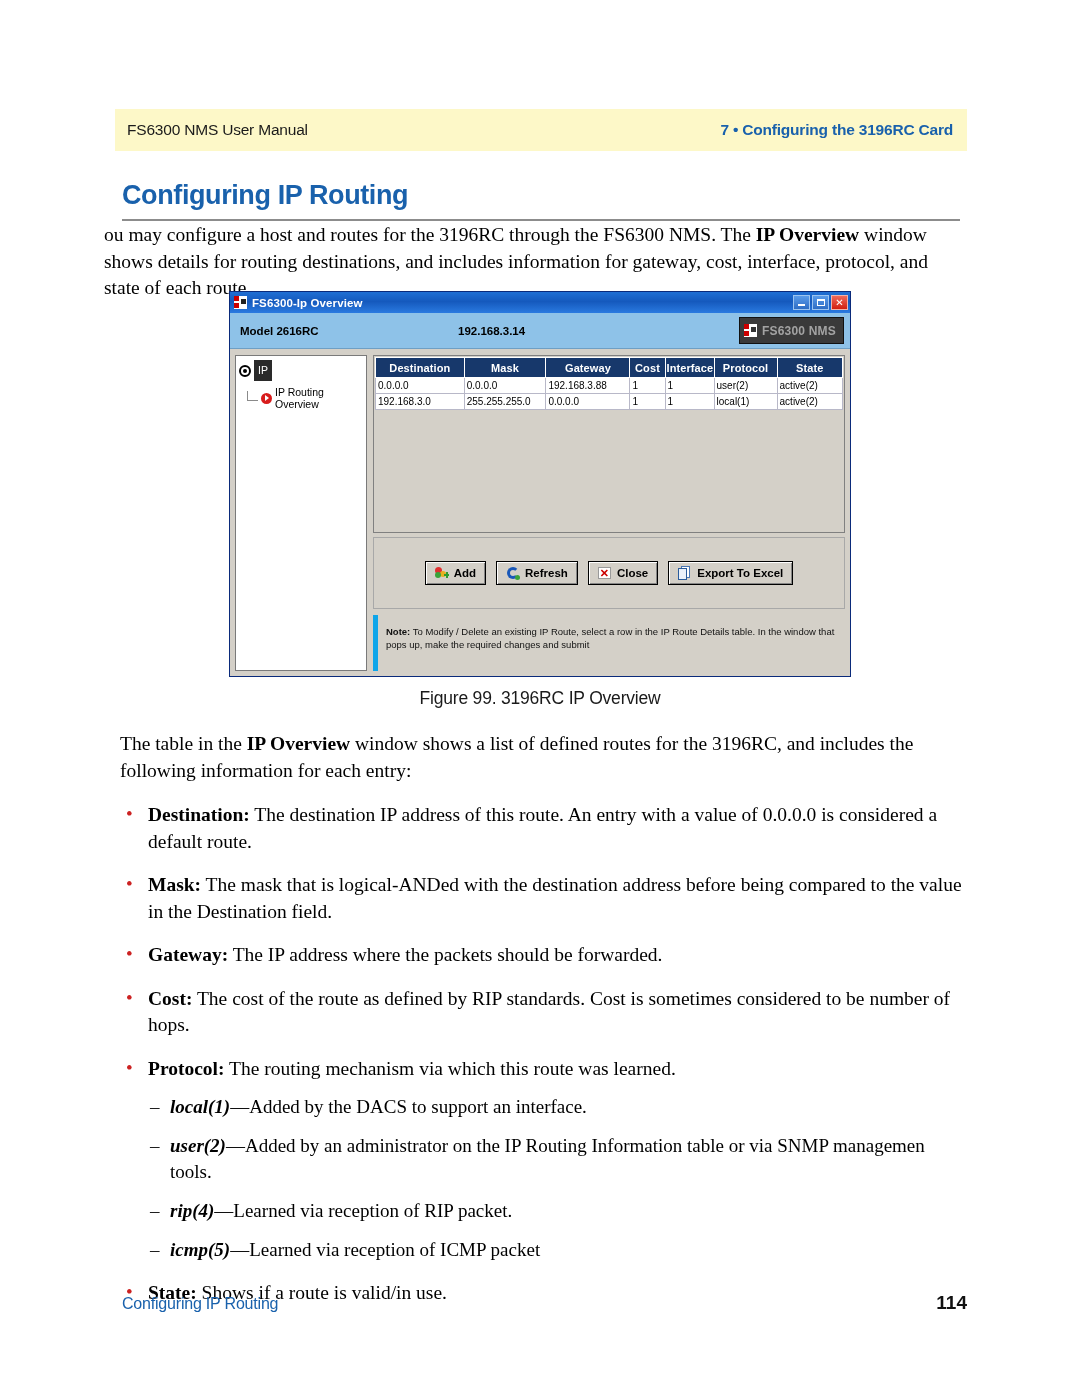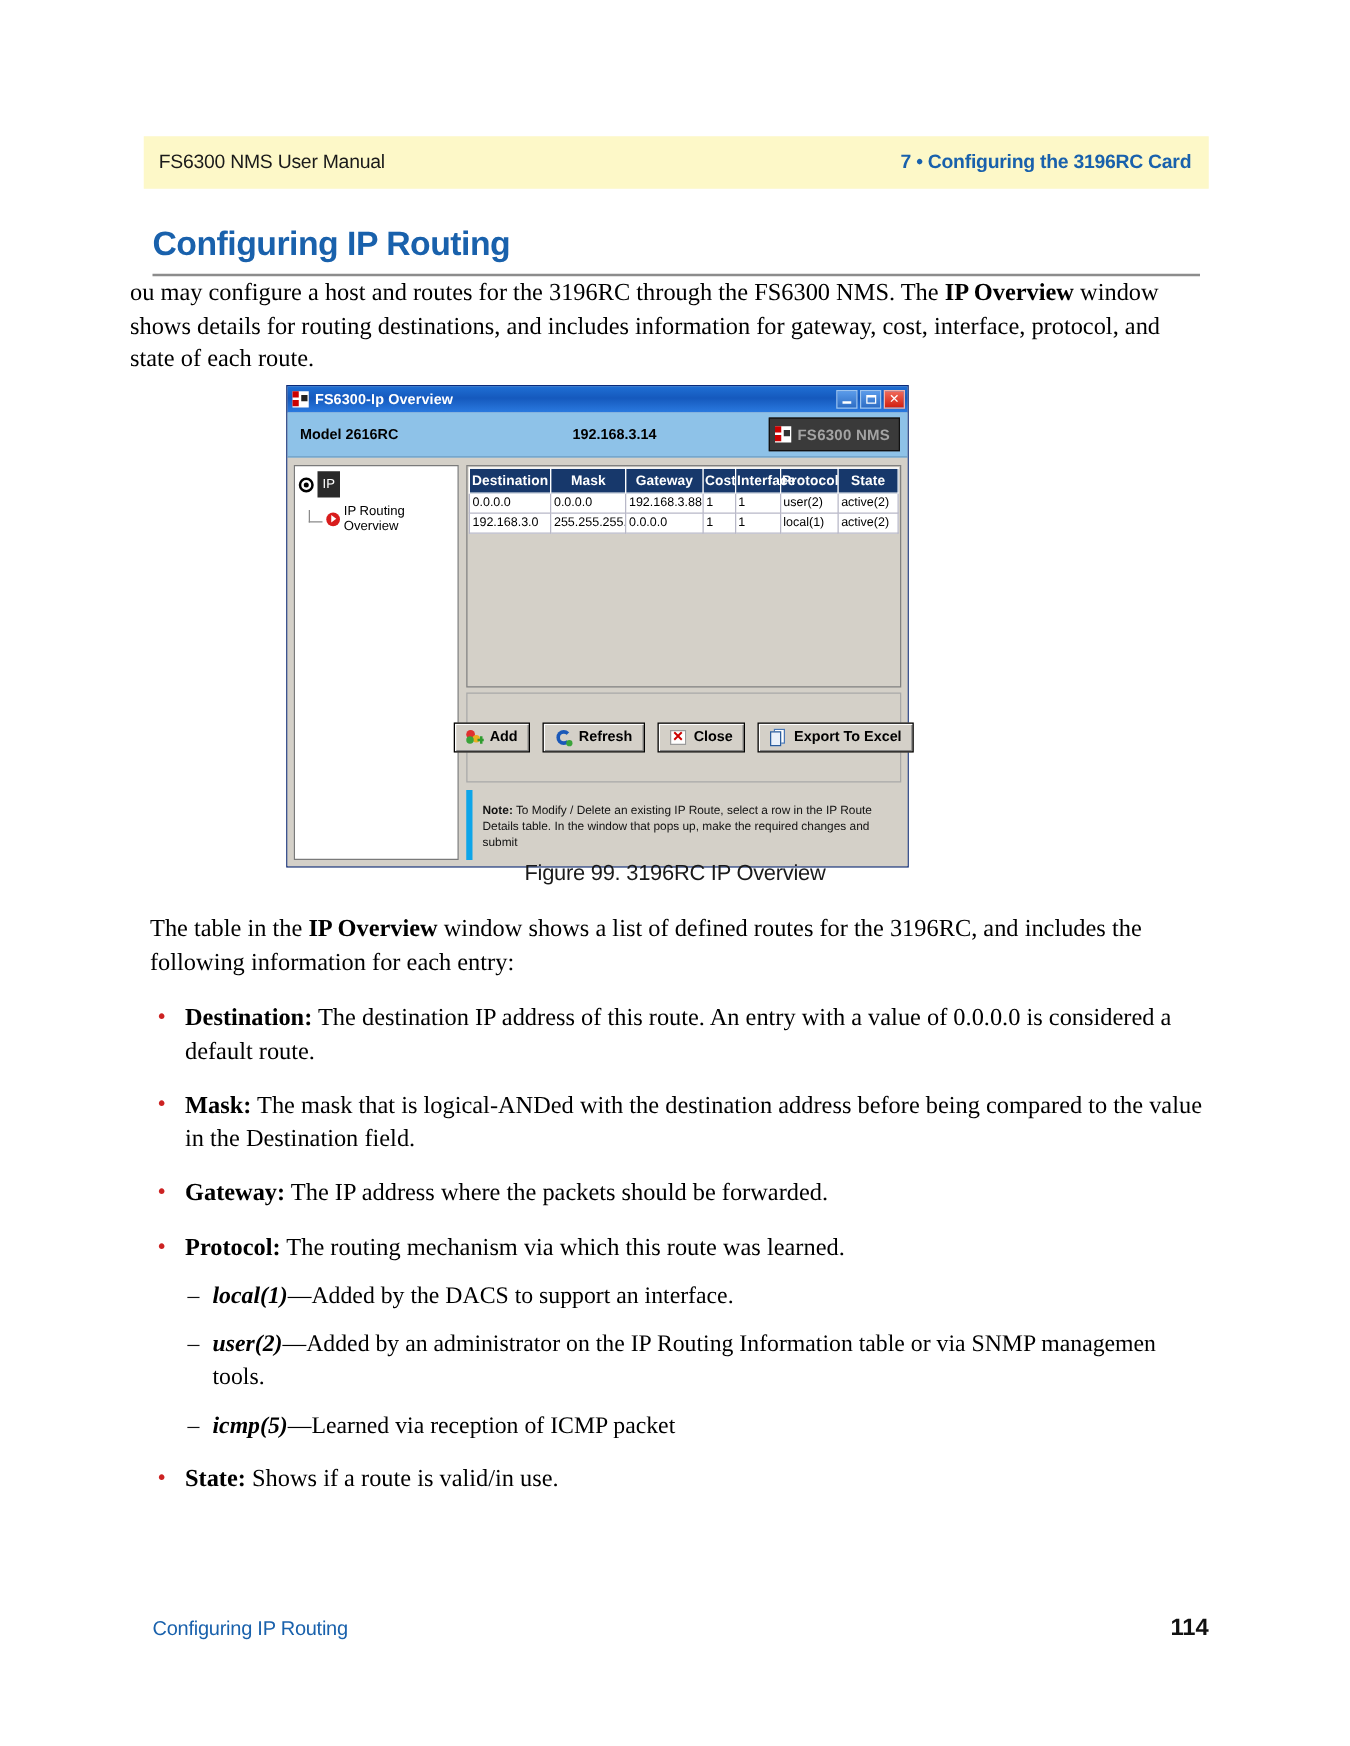--- a/index.html
+++ b/index.html
@@ -73,22 +73,22 @@
     font-size: 19.5px;
     line-height: 26.5px;
     text-align: left;
   }
   .intro b { font-weight: bold; }
 
   
   .figure-wrap {
     position: absolute;
     left: 229px;
-    top: 308px;
-    width: 498px;
+    top: 291px;
+    width: 622px;
     height: 386px;
   }
   .win {
     width: 100%;
     height: 100%;
     border: 1px solid #0a2a7a;
     box-sizing: border-box;
     background: #d4d0c8;
     display: flex;
     flex-direction: column;
@@ -692,23 +692,25 @@
 </div>
 
 <div class="caption">Figure 99. 3196RC IP Overview</div>
 
 <div class="after-fig">
   <div>The table in the <b>IP Overview</b> window shows a list of defined routes for the 3196RC, and includes the following information for each entry:</div>
   <ul class="bullets" id="bullet-list">
       <li><b>Destination:</b><span> The destination IP address of this route. An entry with a value of 0.0.0.0 is considered a default route.</span></li>
       <li><b>Mask:</b><span> The mask that is logical-ANDed with the destination address before being compared to the value in the Destination field.</span></li>
       <li><b>Gateway:</b><span> The IP address where the packets should be forwarded.</span></li>
+      <li><b>Cost:</b><span> The cost of the route as defined by RIP standards. Cost is sometimes considered to be number of hops.</span></li>
       <li><b>Protocol:</b><span> The routing mechanism via which this route was learned.</span><ul class="sub">
           <li><i>local(1)</i><span>—Added by the DACS to support an interface.</span></li>
           <li><i>user(2)</i><span>—Added by an administrator on the IP Routing Information table or via SNMP managemen tools.</span></li>
+          <li><i>rip(4)</i><span>—Learned via reception of RIP packet.</span></li>
           <li><i>icmp(5)</i><span>—Learned via reception of ICMP packet</span></li>
         </ul></li>
       <li><b>State:</b><span> Shows if a route is valid/in use.</span></li>
     </ul>
 </div>
 
 <div class="footer-left">Configuring IP Routing</div>
 <div class="footer-right">114</div>
 
 </body></html>

